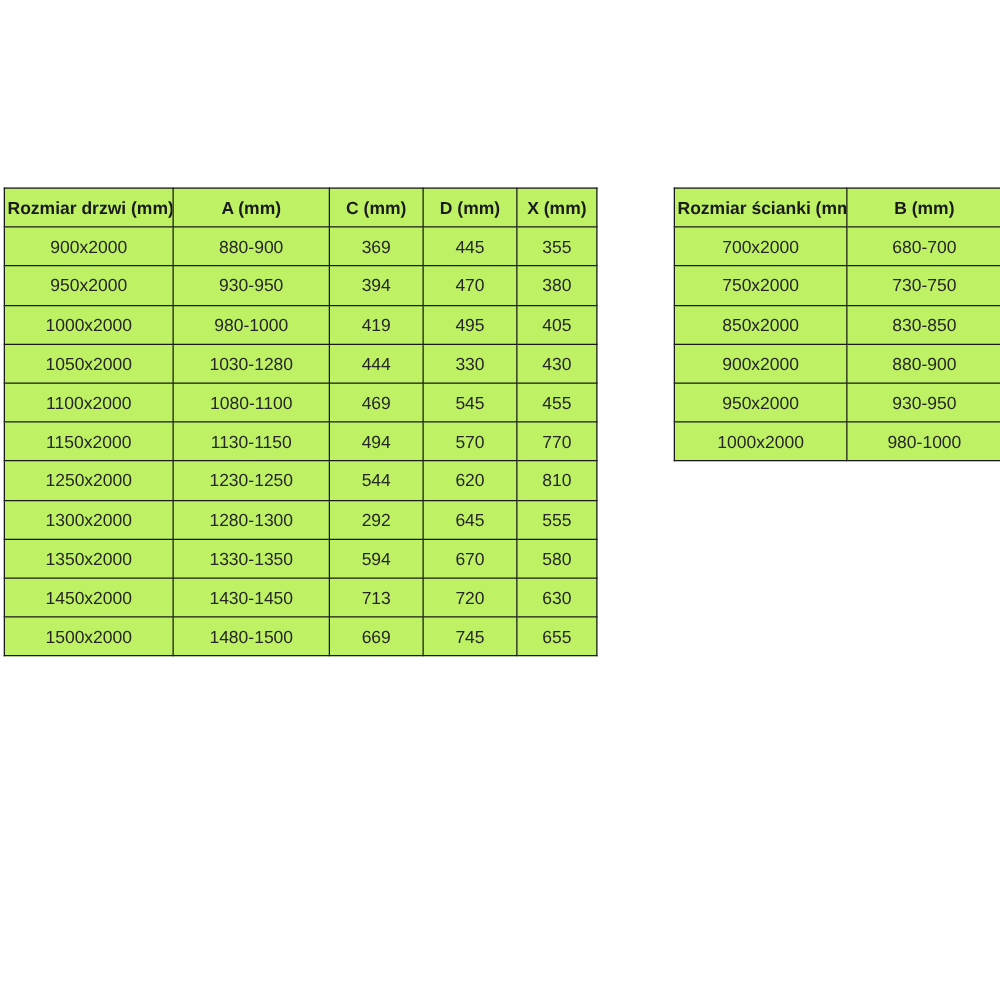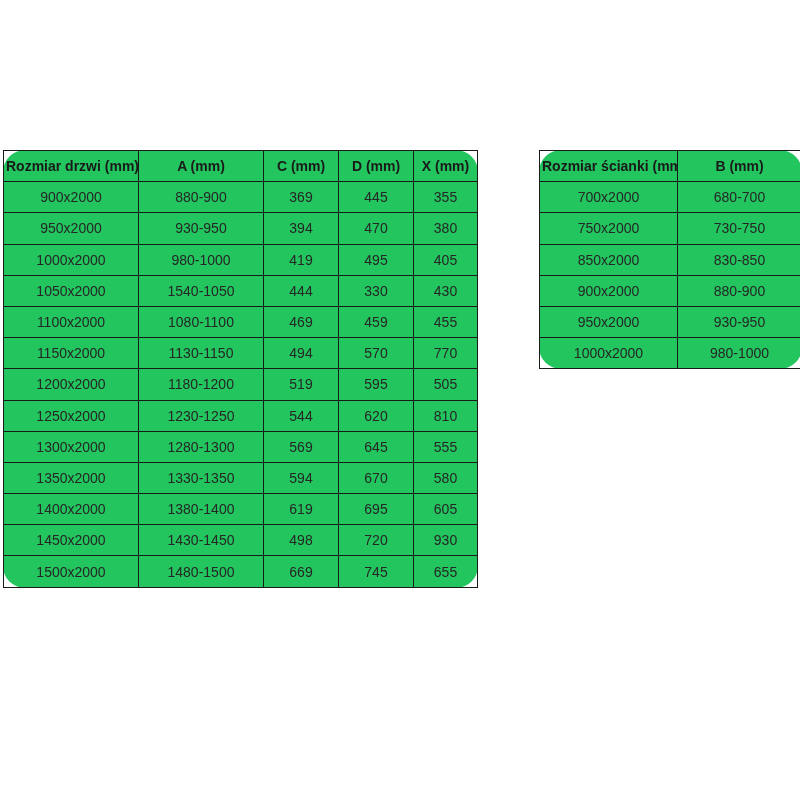--- a/index.html
+++ b/index.html
@@ -12,22 +12,21 @@
     height: 800px;
     position: relative;
     overflow: hidden;
     font-family: "Liberation Sans", "DejaVu Sans", sans-serif;
     color: #1f1f1f;
   }
   table {
     position: absolute;
     border-collapse: collapse;
     table-layout: fixed;
-    background: #22c55e;
-    border-radius: 22px;
+    background: #bef264;
   }
   th, td {
     border: 1px solid #1a1a1a;
     text-align: center;
     vertical-align: middle;
     height: 30.2px;
     padding: 0 2px;
     font-size: 14px;
     white-space: nowrap;
     overflow: hidden;
@@ -88,80 +87,66 @@
       </tr>
       <tr>
         <td>1000x2000</td>
         <td>980-1000</td>
         <td>419</td>
         <td>495</td>
         <td>405</td>
       </tr>
       <tr>
         <td>1050x2000</td>
-        <td>1540-1050</td>
+        <td>1030-1280</td>
         <td>444</td>
         <td>330</td>
         <td>430</td>
       </tr>
       <tr>
         <td>1100x2000</td>
         <td>1080-1100</td>
         <td>469</td>
-        <td>459</td>
+        <td>545</td>
         <td>455</td>
       </tr>
       <tr>
         <td>1150x2000</td>
         <td>1130-1150</td>
         <td>494</td>
         <td>570</td>
         <td>770</td>
-      </tr>
-      <tr>
-        <td>1200x2000</td>
-        <td>1180-1200</td>
-        <td>519</td>
-        <td>595</td>
-        <td>505</td>
       </tr>
       <tr>
         <td>1250x2000</td>
         <td>1230-1250</td>
         <td>544</td>
         <td>620</td>
         <td>810</td>
       </tr>
       <tr>
         <td>1300x2000</td>
         <td>1280-1300</td>
-        <td>569</td>
+        <td>292</td>
         <td>645</td>
         <td>555</td>
       </tr>
       <tr>
         <td>1350x2000</td>
         <td>1330-1350</td>
         <td>594</td>
         <td>670</td>
         <td>580</td>
       </tr>
       <tr>
-        <td>1400x2000</td>
-        <td>1380-1400</td>
-        <td>619</td>
-        <td>695</td>
-        <td>605</td>
-      </tr>
-      <tr>
         <td>1450x2000</td>
         <td>1430-1450</td>
-        <td>498</td>
+        <td>713</td>
         <td>720</td>
-        <td>930</td>
+        <td>630</td>
       </tr>
       <tr>
         <td>1500x2000</td>
         <td>1480-1500</td>
         <td>669</td>
         <td>745</td>
         <td>655</td>
       </tr>
     </tbody>
   </table>

